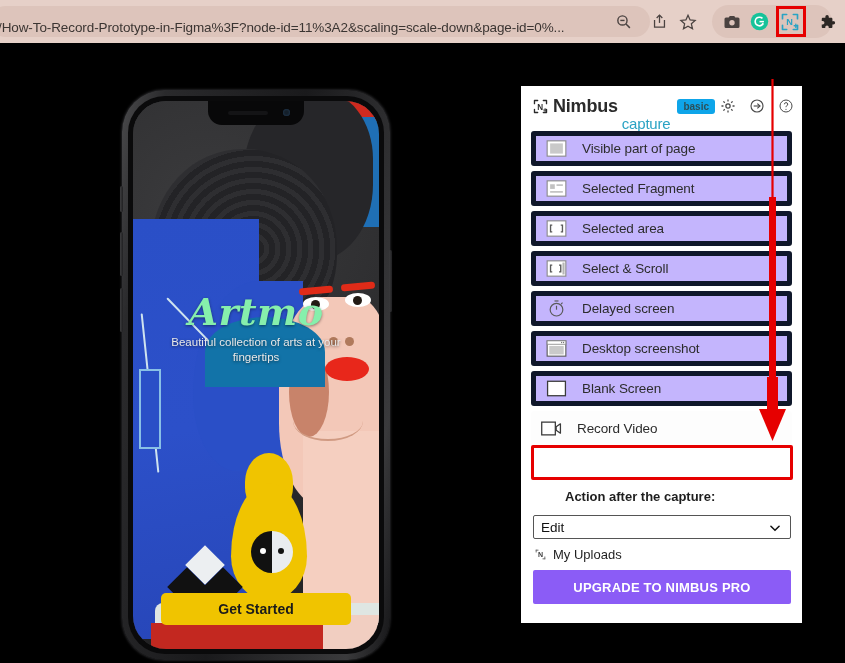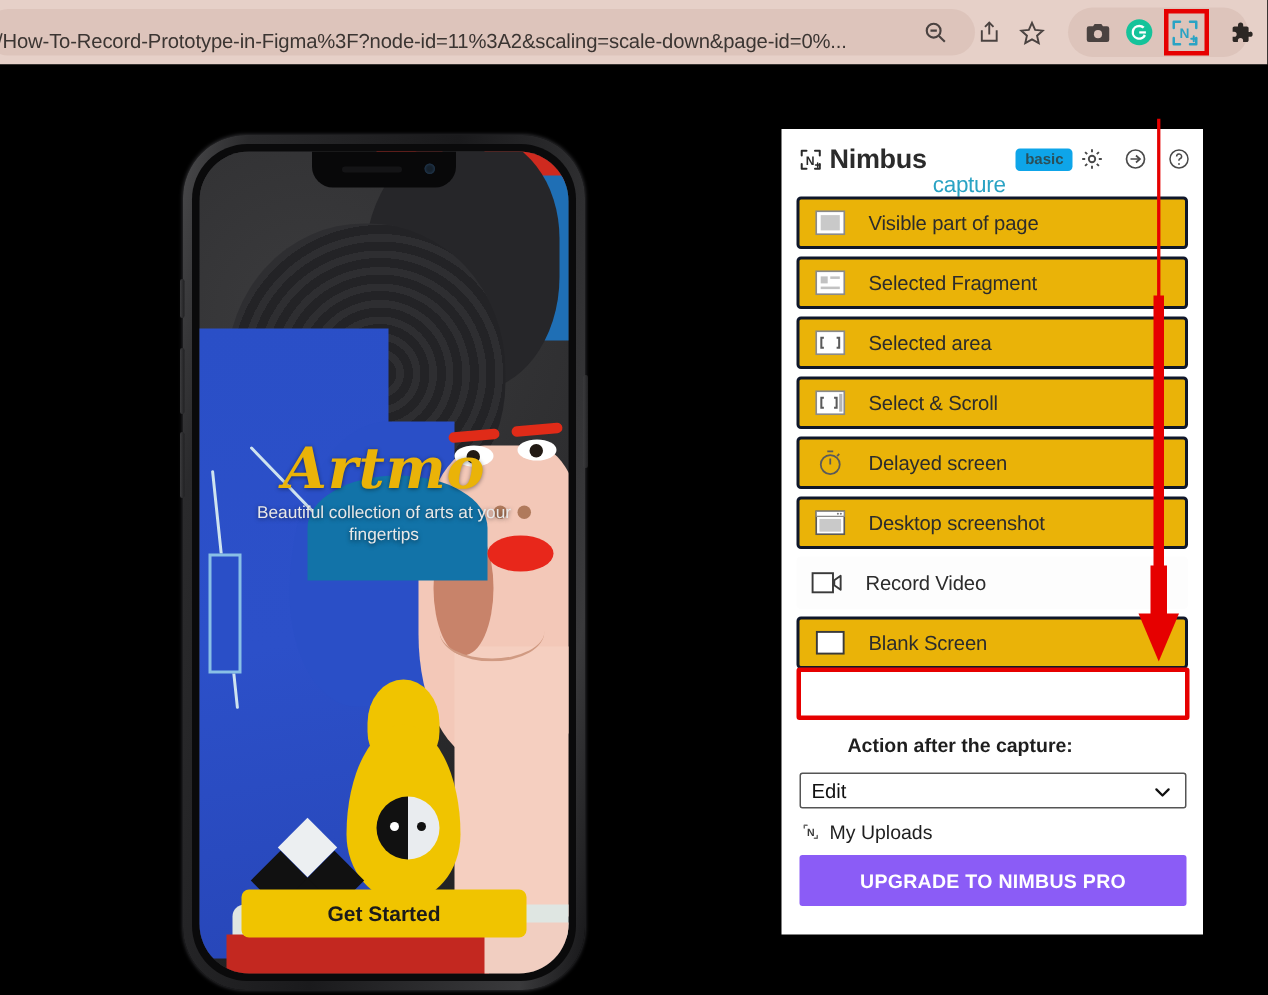--- a/index.html
+++ b/index.html
@@ -152,21 +152,21 @@
   .dia-top { left: 58px; top: 450px; background:#eceff1; }
   .dia-left { left: 40px; top: 472px; background:#111; }
   .dia-right { left: 76px; top: 472px; background:#111; }
   .dia-bot { left: 58px; top: 490px; background:#111; }
   .art-white-band { position: absolute; left: 22px; top: 502px; width: 230px; height: 22px; background:#dfe6e2; border-radius: 8px 0 0 0; }
   .art-red-bottom { position: absolute; left: 18px; top: 522px; width: 175px; height: 40px; background:#c32820; }
   .art-pink-bottom { position: absolute; left: 190px; top: 514px; width: 70px; height: 48px; background:#f1cec1; }
 
   .app-title {
     position: absolute; left: 0; right: 0; top: 188px;
-    text-align: center; color: #eab308;
+    text-align: center; color: #86efac;
     font-family: "DejaVu Serif", serif;
     font-style: italic; font-weight: 700;
     font-size: 38px; letter-spacing: 0.5px;
     text-shadow: 0 1px 3px rgba(0,0,0,.45);
     z-index: 20;
   }
   .app-sub {
     position: absolute; left: 18px; right: 18px; top: 234px;
     text-align: center; color: #e8e8e8;
     font-size: 11.5px; line-height: 15px;
@@ -197,21 +197,21 @@
   .badge-basic {
     margin-left: 7px; padding: 2px 6px; border-radius: 3px;
     background: #0ea5e9; color: #2b4f58; font-size: 10px; font-weight: 700;
   }
   .head-icons { position: absolute; right: 8px; top: 11px; display: flex; gap: 12px; align-items: center; }
   .head-icon { width: 17px; height: 17px; color: #4a4a4a; display:flex; align-items:center; justify-content:center; }
 
   .menu { position: absolute; left: 10px; top: 45px; width: 261px; }
   .menu-item {
     position: relative; height: 35px; margin-bottom: 5px;
-    background: #eab308; border: 2px solid #0f172a; border-radius: 3px;
+    background: #c4b5fd; border: 5px solid #0f172a; border-radius: 3px;
     display: flex; align-items: center;
   }
   .mi-icon {
     margin-left: 8px; width: 25px; height: 20px;
     display: flex; align-items: center; justify-content: center;
     flex: 0 0 auto;
   }
   .mi-label { margin-left: 13px; font-size: 13.5px; color: #2c2c2c; letter-spacing: -0.1px; }
   .menu-item.highlighted { border: none; background: #fdfdfd; }
   .record-highlight {
@@ -473,37 +473,37 @@
               <rect x="1" y="1" width="22" height="18" fill="#fff" stroke="#5a5a5a" stroke-width="1.3"></rect>
               <rect x="1" y="1" width="22" height="4" fill="#fff" stroke="#8a8a8a" stroke-width="1"></rect>
               <circle cx="18" cy="3" r="0.8" fill="#7a7a7a"></circle>
                 <circle cx="20.3" cy="3" r="0.8" fill="#7a7a7a"></circle>
               <rect x="3.5" y="7" width="17" height="10" fill="#c9c9c9"></rect>
             </svg>
           </span>
           <span class="mi-label">Desktop screenshot</span>
         </div>
 
+        <div class="menu-item">
+          <span class="mi-icon">
+            <svg width="21" height="17" viewBox="0 0 24 20">
+              <rect x="1.5" y="1.5" width="21" height="17" fill="#fff" stroke="#3a3a3a" stroke-width="1.5"></rect>
+            </svg>
+          </span>
+          <span class="mi-label">Blank Screen</span>
+        </div>
+
         <div class="menu-item highlighted">
           <span class="mi-icon">
             <svg width="23" height="17" viewBox="0 0 26 20">
               <rect x="1.5" y="2.5" width="16" height="15" fill="#fff" stroke="#3a3a3a" stroke-width="1.5"></rect>
               <path d="M18.5 8l5-3.5v11l-5-3.5z" fill="#fff" stroke="#3a3a3a" stroke-width="1.5" stroke-linejoin="round"></path>
             </svg>
           </span>
           <span class="mi-label">Record Video</span>
-        </div>
-
-        <div class="menu-item">
-          <span class="mi-icon">
-            <svg width="21" height="17" viewBox="0 0 24 20">
-              <rect x="1.5" y="1.5" width="21" height="17" fill="#fff" stroke="#3a3a3a" stroke-width="1.5"></rect>
-            </svg>
-          </span>
-          <span class="mi-label">Blank Screen</span>
         </div>
 
       </div>
     </div>
 
     <div class="record-highlight"></div>
 
     <div class="action-label">Action after the capture:</div>
 
     <div class="select-box">

